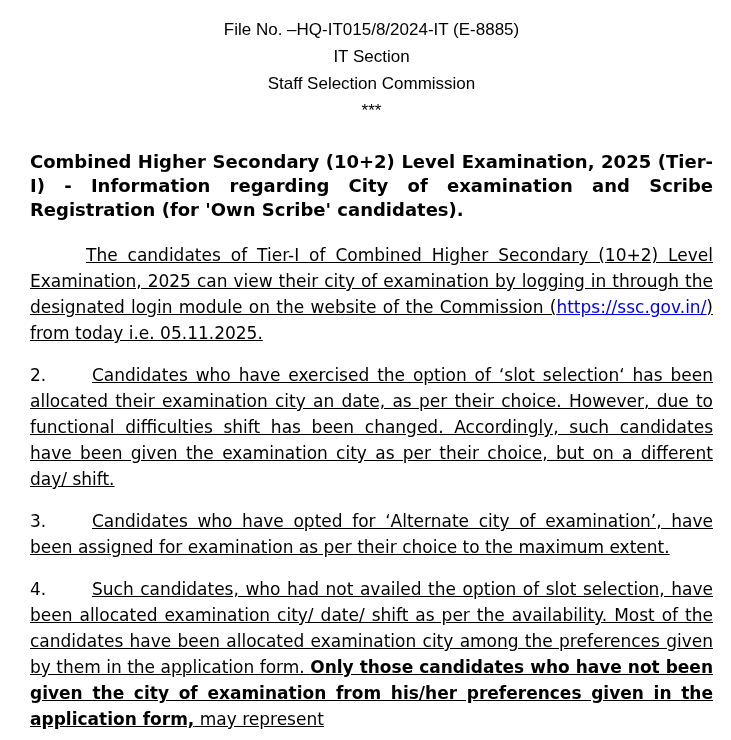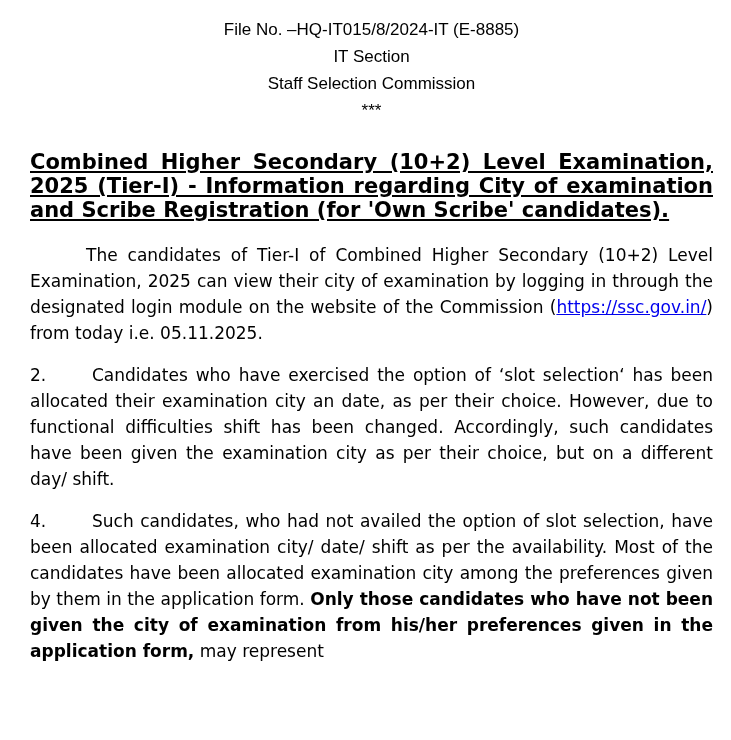--- a/index.html
+++ b/index.html
@@ -23,32 +23,32 @@
   .doc-header {
     text-align: center;
     font-family: "Liberation Sans", sans-serif;
     font-size: 17px;
     line-height: 27px;
     margin-bottom: 26px;
   }
   .doc-title {
     font-family: "DejaVu Sans", sans-serif;
     font-weight: bold;
-    font-size: 21px;
+    font-size: 18px;
     line-height: 24px;
     text-align: justify;
     margin: 0 0 6px 0;
-    text-decoration: underline;
   }
   .para {
     font-family: "DejaVu Sans", sans-serif;
     font-size: 17px;
     line-height: 26px;
     text-align: justify;
     margin: 16px 0 0 0;
+    text-decoration: underline;
   }
   .para.first {
     text-indent: 56px;
     margin-top: 20px;
   }
   .num {
     display: inline-block;
     width: 62px;
   }
   a.doc-link {
@@ -71,16 +71,17 @@
     <div>Staff Selection Commission</div>
     <div>***</div>
   </div>
 
   <p class="doc-title">Combined Higher Secondary (10+2) Level Examination, 2025 (Tier-I) - Information regarding City of examination and Scribe Registration (for 'Own Scribe' candidates).</p>
 
   <p class="para first"><span>The candidates of Tier-I of Combined Higher Secondary (10+2) Level Examination, 2025 can view their city of examination by logging in through the designated login module on the website of the Commission (</span><a class="doc-link" href="#">https://ssc.gov.in/</a><span>) from today i.e. 05.11.2025.</span></p>
 
   <p class="para"><span class="num">2.</span><span>Candidates who have exercised the option of ‘slot selection‘ has been allocated their examination city an date, as per their choice. However, due to functional difficulties shift has been changed. Accordingly, such candidates have been given the examination city as per their choice, but on a different day/ shift.</span></p>
 
+  <p class="para"><span class="num">3.</span><span>Candidates who have opted for ‘Alternate city of examination’, have been assigned for examination as per their choice to the maximum extent.</span></p>
 
   <p class="para"><span class="num">4.</span><span>Such candidates, who had not availed the option of slot selection, have been allocated examination city/ date/ shift as per the availability. Most of the candidates have been allocated examination city among the preferences given by them in the application form. </span><strong>Only those candidates who have not been given the city of examination from his/her preferences given in the application form,</strong><span> may represent</span></p>
 
 </div>
 
 </body></html>

